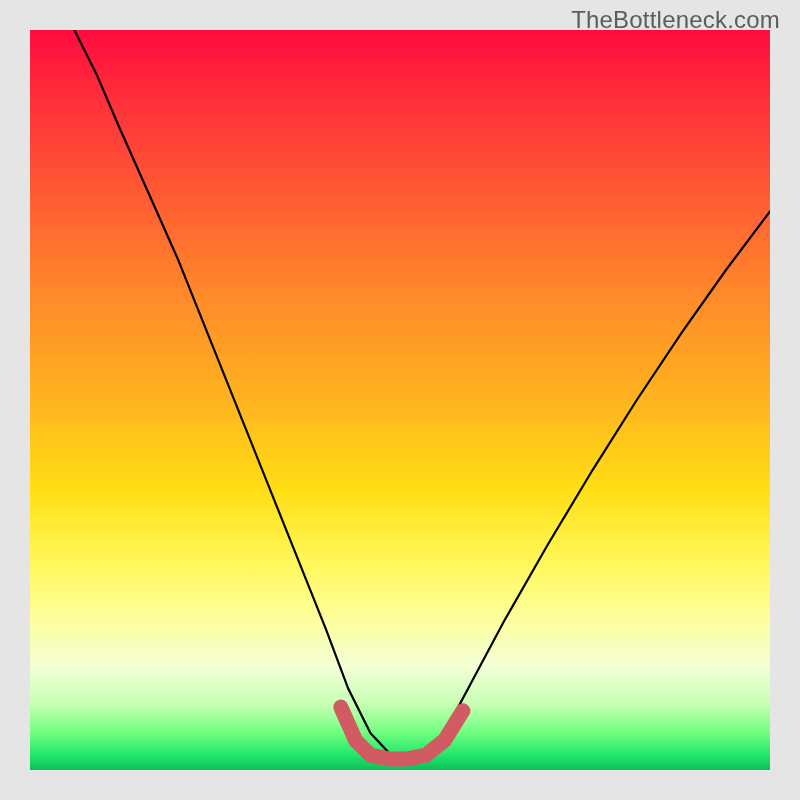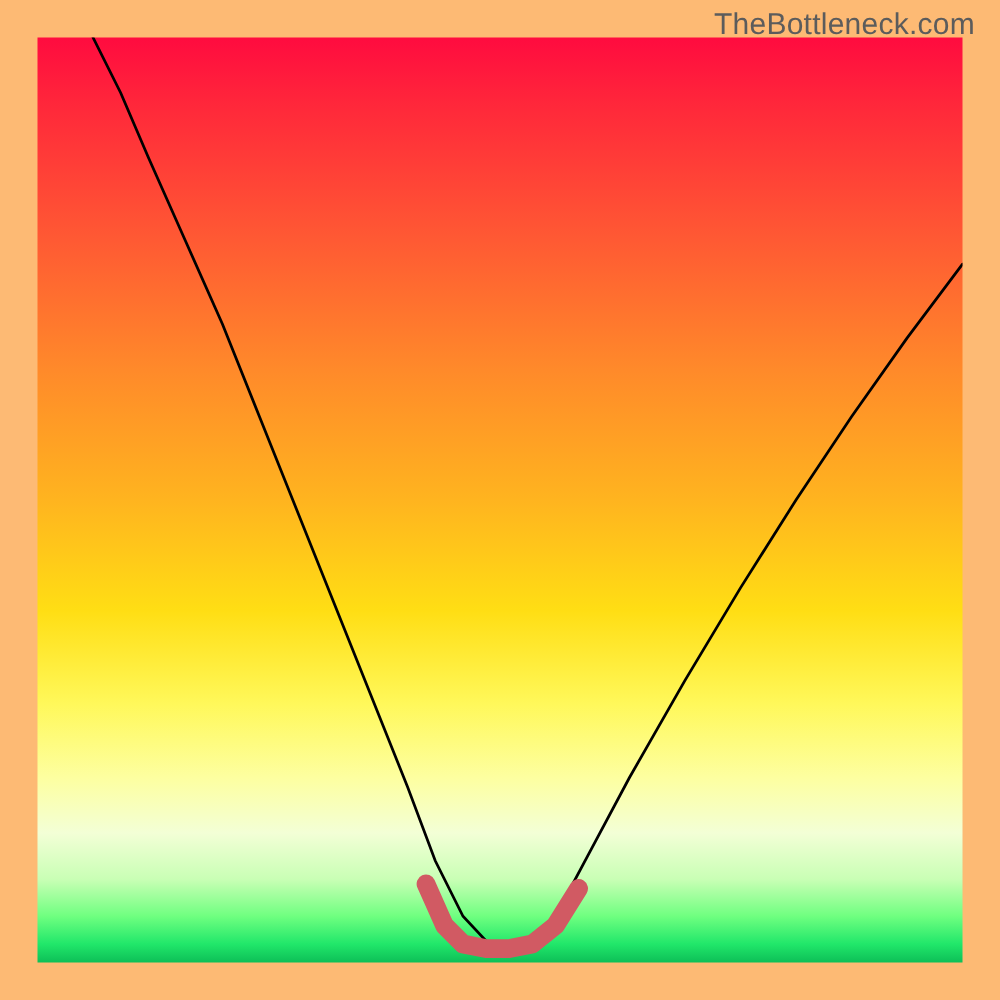--- a/index.html
+++ b/index.html
@@ -8,21 +8,21 @@
     width: 800px;
     height: 800px;
     overflow: hidden;
     background: #000;
     font-family: Arial, Helvetica, sans-serif;
   }
   .frame {
     position: relative;
     width: 800px;
     height: 800px;
-    background: #fdba74;
+    background: #e5e5e5;
   }
   .plot-area {
     position: absolute;
     left: 30px;
     top: 30px;
     width: 740px;
     height: 740px;
     
     background: linear-gradient(
       to bottom,

